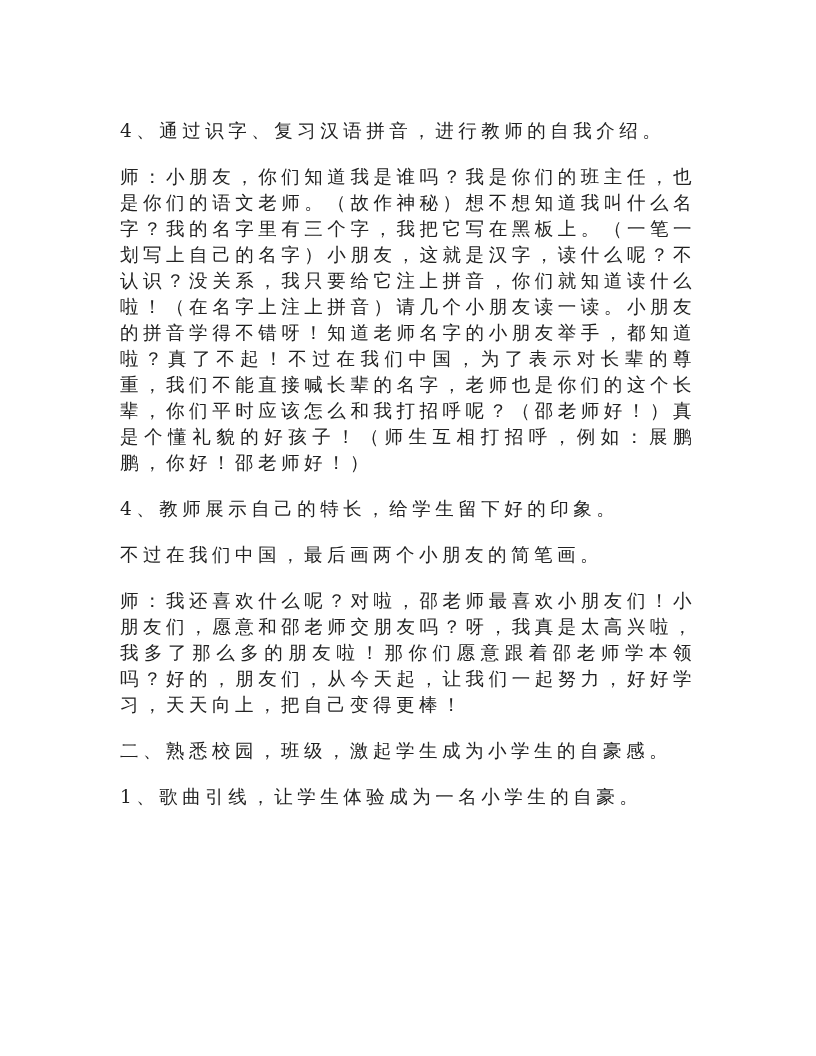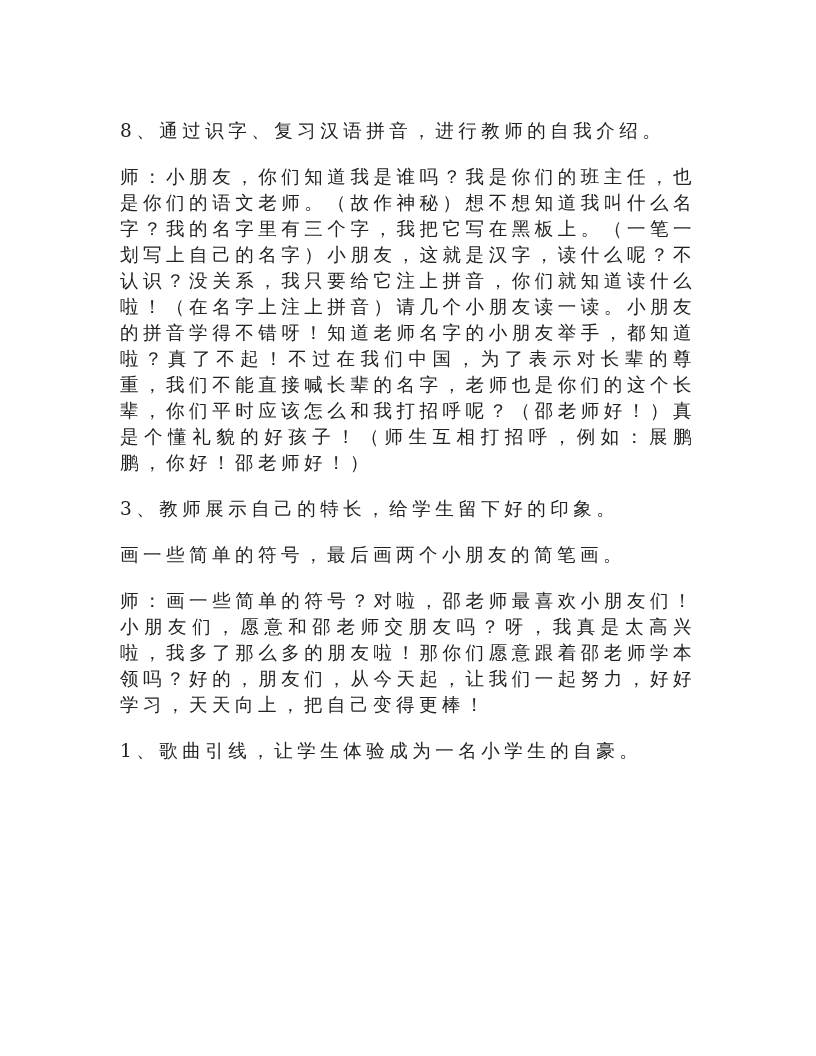--- a/index.html
+++ b/index.html
@@ -19,19 +19,20 @@
       margin: 0 0 20px 0;
       text-align: justify;
       text-align-last: left;
       word-break: break-all;
     }
   </style>
 </head>
 <body>
 
 <div class="page">
-  <p class="para">8、通过识字、复习汉语拼音，进行教师的自我介绍。</p>
+  <p class="para">4、通过识字、复习汉语拼音，进行教师的自我介绍。</p>
   <p class="para">师：小朋友，你们知道我是谁吗？我是你们的班主任，也是你们的语文老师。（故作神秘）想不想知道我叫什么名字？我的名字里有三个字，我把它写在黑板上。（一笔一划写上自己的名字）小朋友，这就是汉字，读什么呢？不认识？没关系，我只要给它注上拼音，你们就知道读什么啦！（在名字上注上拼音）请几个小朋友读一读。小朋友的拼音学得不错呀！知道老师名字的小朋友举手，都知道啦？真了不起！不过在我们中国，为了表示对长辈的尊重，我们不能直接喊长辈的名字，老师也是你们的这个长辈，你们平时应该怎么和我打招呼呢？（邵老师好！）真是个懂礼貌的好孩子！（师生互相打招呼，例如：展鹏鹏，你好！邵老师好！）</p>
-  <p class="para">3、教师展示自己的特长，给学生留下好的印象。</p>
-  <p class="para">画一些简单的符号，最后画两个小朋友的简笔画。</p>
-  <p class="para">师：画一些简单的符号？对啦，邵老师最喜欢小朋友们！小朋友们，愿意和邵老师交朋友吗？呀，我真是太高兴啦，我多了那么多的朋友啦！那你们愿意跟着邵老师学本领吗？好的，朋友们，从今天起，让我们一起努力，好好学习，天天向上，把自己变得更棒！</p>
+  <p class="para">4、教师展示自己的特长，给学生留下好的印象。</p>
+  <p class="para">不过在我们中国，最后画两个小朋友的简笔画。</p>
+  <p class="para">师：我还喜欢什么呢？对啦，邵老师最喜欢小朋友们！小朋友们，愿意和邵老师交朋友吗？呀，我真是太高兴啦，我多了那么多的朋友啦！那你们愿意跟着邵老师学本领吗？好的，朋友们，从今天起，让我们一起努力，好好学习，天天向上，把自己变得更棒！</p>
+  <p class="para">二、熟悉校园，班级，激起学生成为小学生的自豪感。</p>
   <p class="para">1、歌曲引线，让学生体验成为一名小学生的自豪。</p>
 </div>
 
 </body></html>

